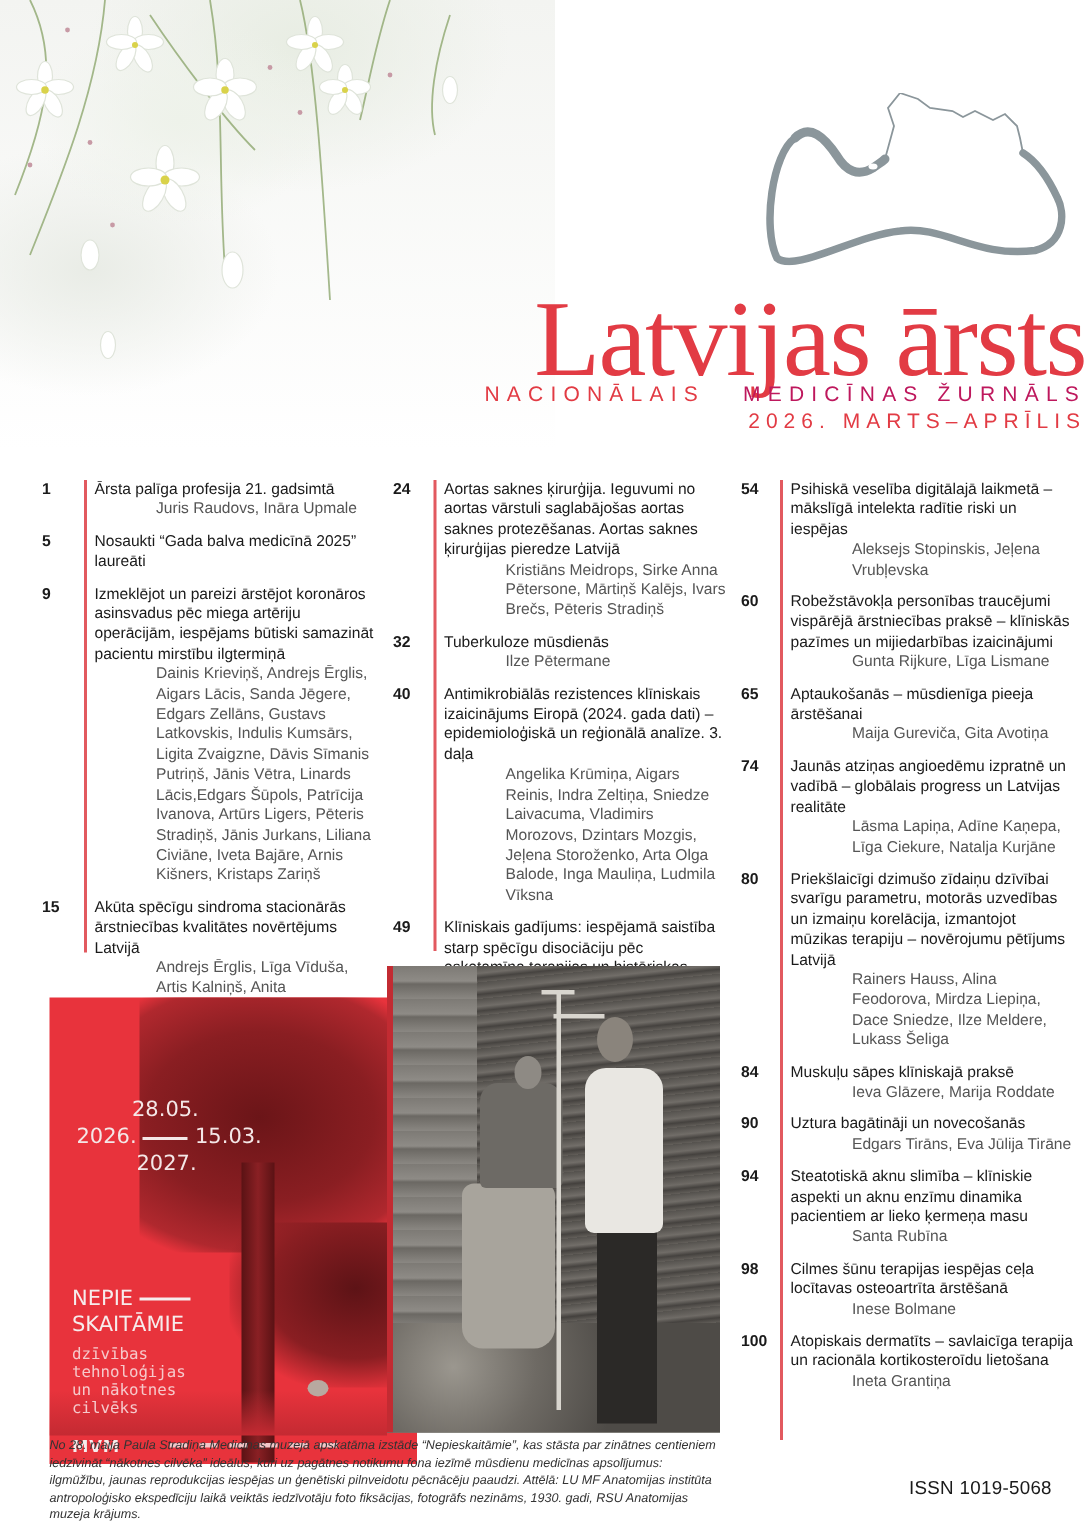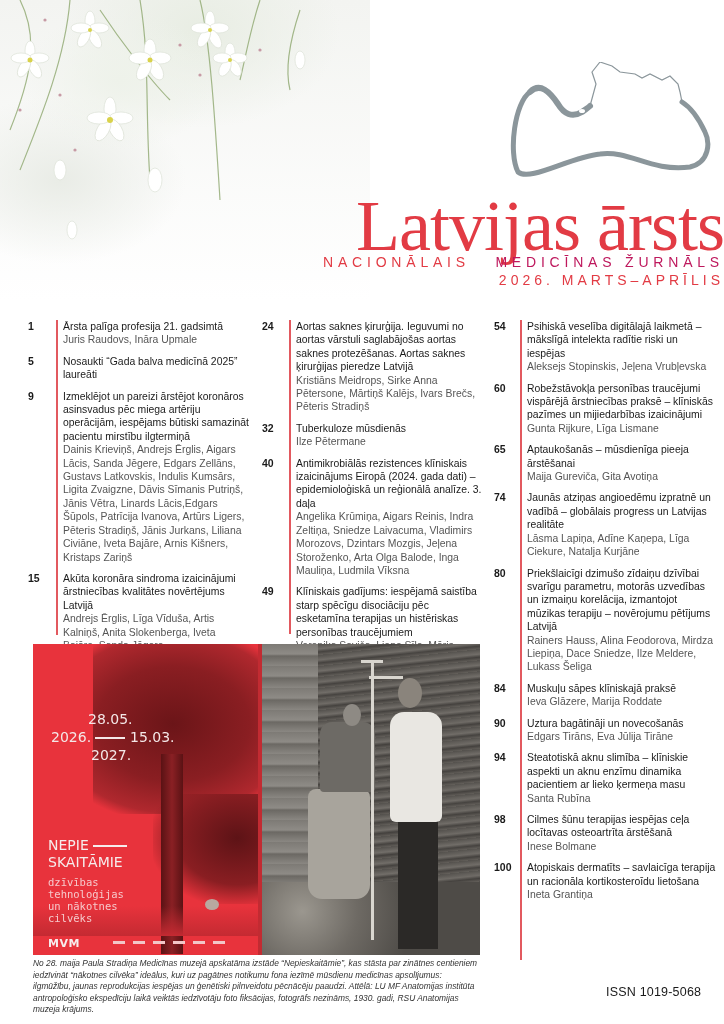--- a/index.html
+++ b/index.html
@@ -25,34 +25,34 @@
   .masthead .sub2 { position:absolute; right:0; top:86px; color:#e23b44; font-size:14px; letter-spacing:4px; white-space:nowrap; }
   .masthead .sub1-left { position:absolute; left:-1px; top:68px; color:#e23b44; font-size:14px; letter-spacing:4.8px; white-space:nowrap; }
 
   
   .toc-col { position:absolute; top:320px; }
   .toc-col .rule { position:absolute; top:0; width:2px; background:#e2595f; }
   .entry { position:relative; margin-bottom:8px; }
   .entry .pg { position:absolute; left:0; top:0; font-weight:bold; font-size:10.5px; line-height:13.5px; color:#1a1a1a; }
   .entry .body { margin-left:34px; }
   .entry .ttl { font-weight:normal; font-size:10.4px; line-height:13.4px; color:#1a1a1a; }
-  .entry .auth { font-size:10.4px; line-height:13.4px; color:#555; }
+  .entry .auth { font-size:10.4px; line-height:13.4px; color:#555;margin-left:41px; }
 
   #col1 { left:28px; width:222px; }
   #col1 .rule { left:28px; height:315px; }
   #col1 .body { margin-left:35px; }
   #col2 { left:262px; width:222px; }
   #col2 .rule { left:27px; height:314px; }
   #col2 .body { margin-left:34px; }
   #col3 { left:494px; width:224px; }
   #col3 .rule { left:26px; height:640px; }
   #col3 .body { margin-left:33px; }
 
   
-  .poster { position:absolute; left:33px; top:644px; width:245px; height:311px; background:#e8333c; overflow:hidden;padding-left:48px; }
+  .poster { position:absolute; left:33px; top:665px; width:245px; height:311px; background:#e8333c; overflow:hidden;padding-left:48px; }
   .poster .tree-crown { position:absolute; left:60px; top:-10px; width:200px; height:180px;
     background: radial-gradient(ellipse at 40% 50%, #6b1518 0%, #8a1e22 45%, #b0282e 70%, rgba(232,51,60,0) 78%); }
   .poster .tree-crown2 { position:absolute; left:120px; top:150px; width:140px; height:110px;
     background: radial-gradient(ellipse at 60% 40%, #5d1316 0%, #8a1e22 50%, rgba(232,51,60,0) 75%); }
   .poster .trunk { position:absolute; left:128px; top:110px; width:22px; height:200px; background:linear-gradient(90deg,#5a1214,#8a2024,#5a1214); }
   .poster .ground { position:absolute; left:0; top:262px; width:225px; height:30px; background:linear-gradient(180deg,rgba(200,40,48,0),#c42a32); }
   .poster .skull { position:absolute; left:172px; top:255px; width:14px; height:11px; border-radius:50%; background:#b8a9a0; }
   .poster .date { position:absolute; color:#f4e7e7; font-size:14px; line-height:18px; font-family:"DejaVu Sans", sans-serif; }
   .poster .d1 { left:55px; top:66px; }
   .poster .d2 { left:18px; top:84px; }
@@ -202,21 +202,21 @@
   <div class="entry">
     <div class="pg">9</div>
     <div class="body">
         <div class="ttl">Izmeklējot un pareizi ārstējot koronāros asinsvadus pēc miega artēriju operācijām, iespējams būtiski samazināt pacientu mirstību ilgtermiņā</div>
         <div class="auth">Dainis Krieviņš, Andrejs Ērglis, Aigars Lācis, Sanda Jēgere, Edgars Zellāns, Gustavs Latkovskis, Indulis Kumsārs, Ligita Zvaigzne, Dāvis Sīmanis Putriņš, Jānis Vētra, Linards Lācis,Edgars Šūpols, Patrīcija Ivanova, Artūrs Ligers, Pēteris Stradiņš, Jānis Jurkans, Liliana Civiāne, Iveta Bajāre, Arnis Kišners, Kristaps Zariņš</div>
       </div>
   </div>
   <div class="entry">
     <div class="pg">15</div>
     <div class="body">
-        <div class="ttl">Akūta koronāra sindroma izaicinājumi ārstniecības kvalitātes novērtējums Latvijā</div>
+        <div class="ttl">Akūta spēcīgu sindroma stacionārās ārstniecības kvalitātes novērtējums Latvijā</div>
         <div class="auth">Andrejs Ērglis, Līga Vīduša, Artis Kalniņš, Anita Slokenberga, Iveta Bajāre, Sanda Jēgere</div>
       </div>
   </div>
 </div>
 
 <div class="toc-col" id="col2">
   <div class="rule"></div>
   <div class="entry">
     <div class="pg">24</div>
     <div class="body">

